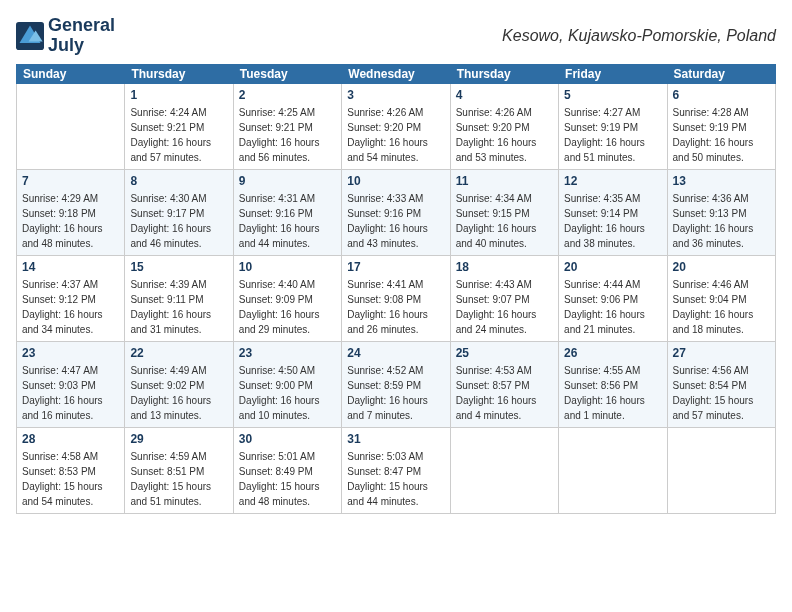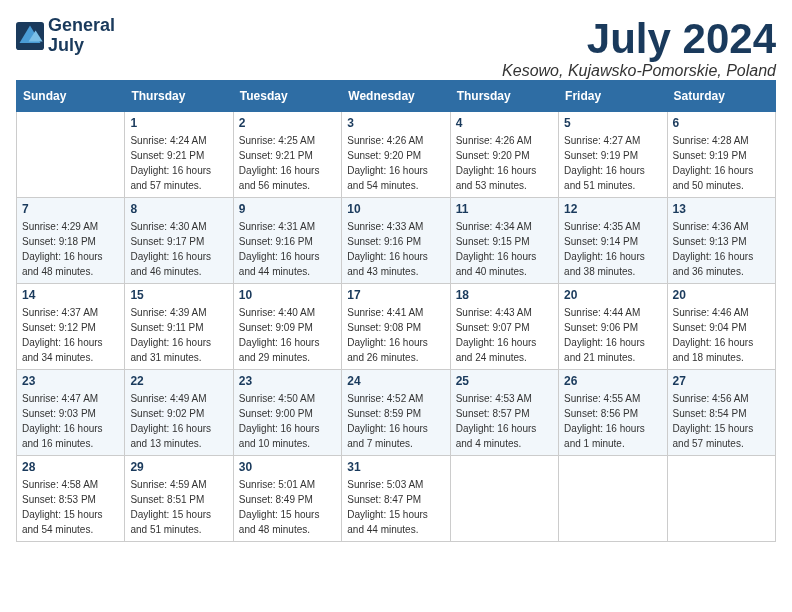--- a/index.html
+++ b/index.html
@@ -6,21 +6,22 @@
     body {
       font-family: Arial, sans-serif;
       background: #fff;
       width: 792px;
       min-height: 612px;
       padding: 16px;
     }
     .header-area {
       display: flex;
       justify-content: space-between;
-      align-items: flex-start;
+      align-items: center;
+      margin-bottom: 8px;
     }
     .logo {
       display: flex;
       align-items: center;
       gap: 0;
     }
     .logo-text {
       font-size: 18px;
       font-weight: bold;
       color: #1a3a5c;
@@ -48,21 +49,21 @@
     }
     table {
       width: 100%;
       border-collapse: collapse;
       font-size: 11px;
     }
     th {
       background-color: #2e6da4;
       color: #fff;
       text-align: left;
-      padding: 8px 6px;
+      padding: 2px 6px;
       font-size: 12px;
       font-weight: bold;
       border: 1px solid #2e6da4;
     }
     td {
       border: 1px solid #ccc;
       vertical-align: top;
       padding: 4px 5px;
       min-height: 80px;
       width: 14.28%;
@@ -95,21 +96,20 @@
       <rect x="0" y="0" width="40" height="40" rx="4" fill="#1a3a5c"></rect>
       <polygon points="20,5 35,30 5,30" fill="#4a9cd6"></polygon>
       <polygon points="28,12 38,28 18,28" fill="#7bbfe8"></polygon>
     </svg>
     <div class="logo-text">
       <span>General</span>
       <span>July</span>
     </div>
   </div>
   <div class="title-block">
-    <div class="month-title">July 2024</div>
     <div class="location-title">Kesowo, Kujawsko-Pomorskie, Poland</div>
   </div>
 </div>
 
 <table>
   <thead>
     <tr>
     <th>Sunday</th>
         <th>Thursday</th>
         <th>Tuesday</th>

